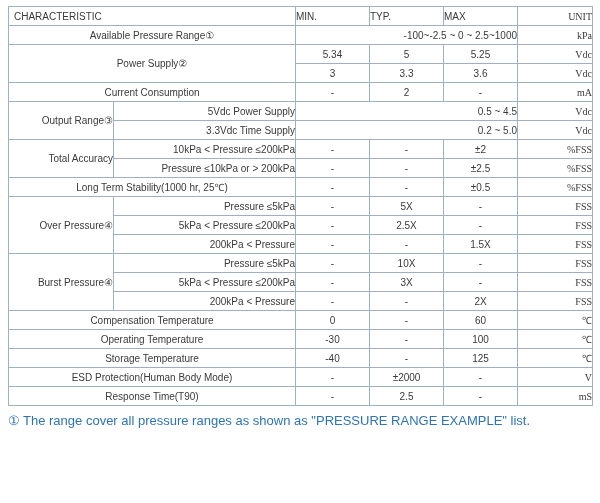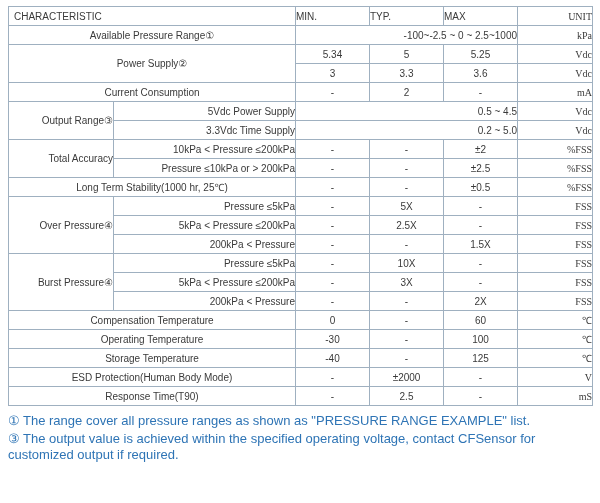--- a/index.html
+++ b/index.html
@@ -233,16 +233,15 @@
           <td class="c-num">-</td>
           <td class="c-num">2.5</td>
           <td class="c-num">-</td>
           <td class="c-unit">mS</td>
         </tr>
       </tbody>
   </table>
 
   <div class="notes">
     <div>① The range cover all pressure ranges as shown as "PRESSURE RANGE EXAMPLE" list.</div>
-    <div>③ The output value is achieved within the specified operating voltage, contact CFSensor for customized output if required.</div>
   </div>
 
 </div>
 
 </body></html>

